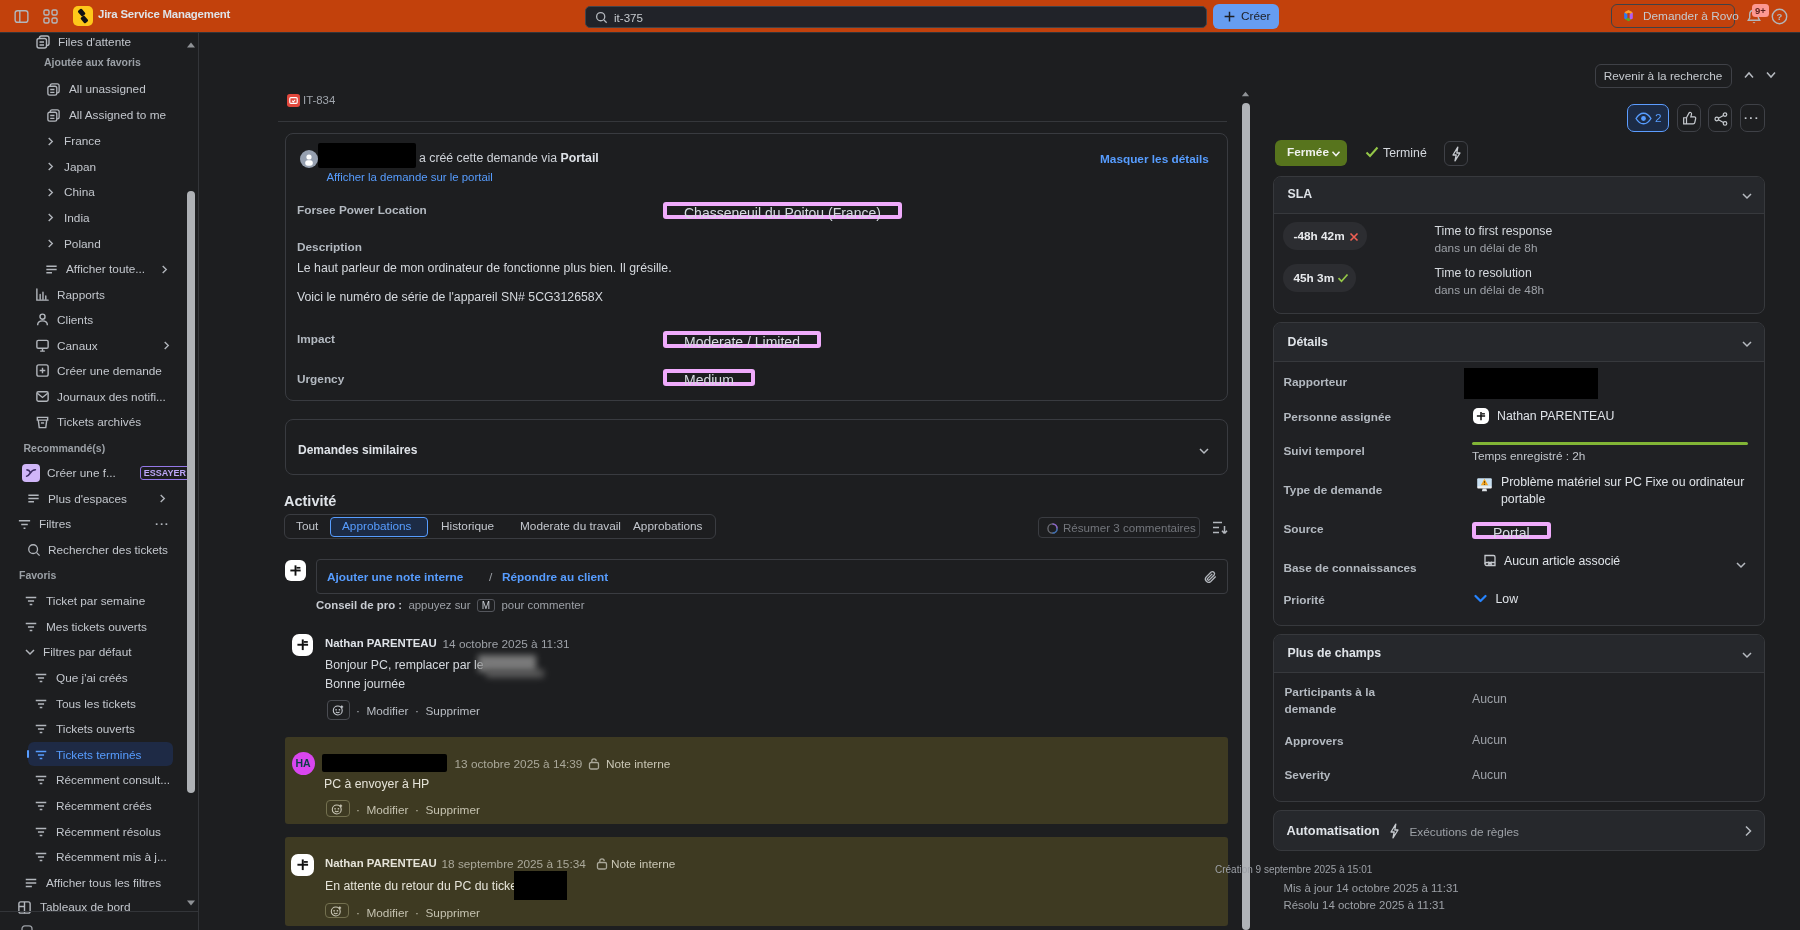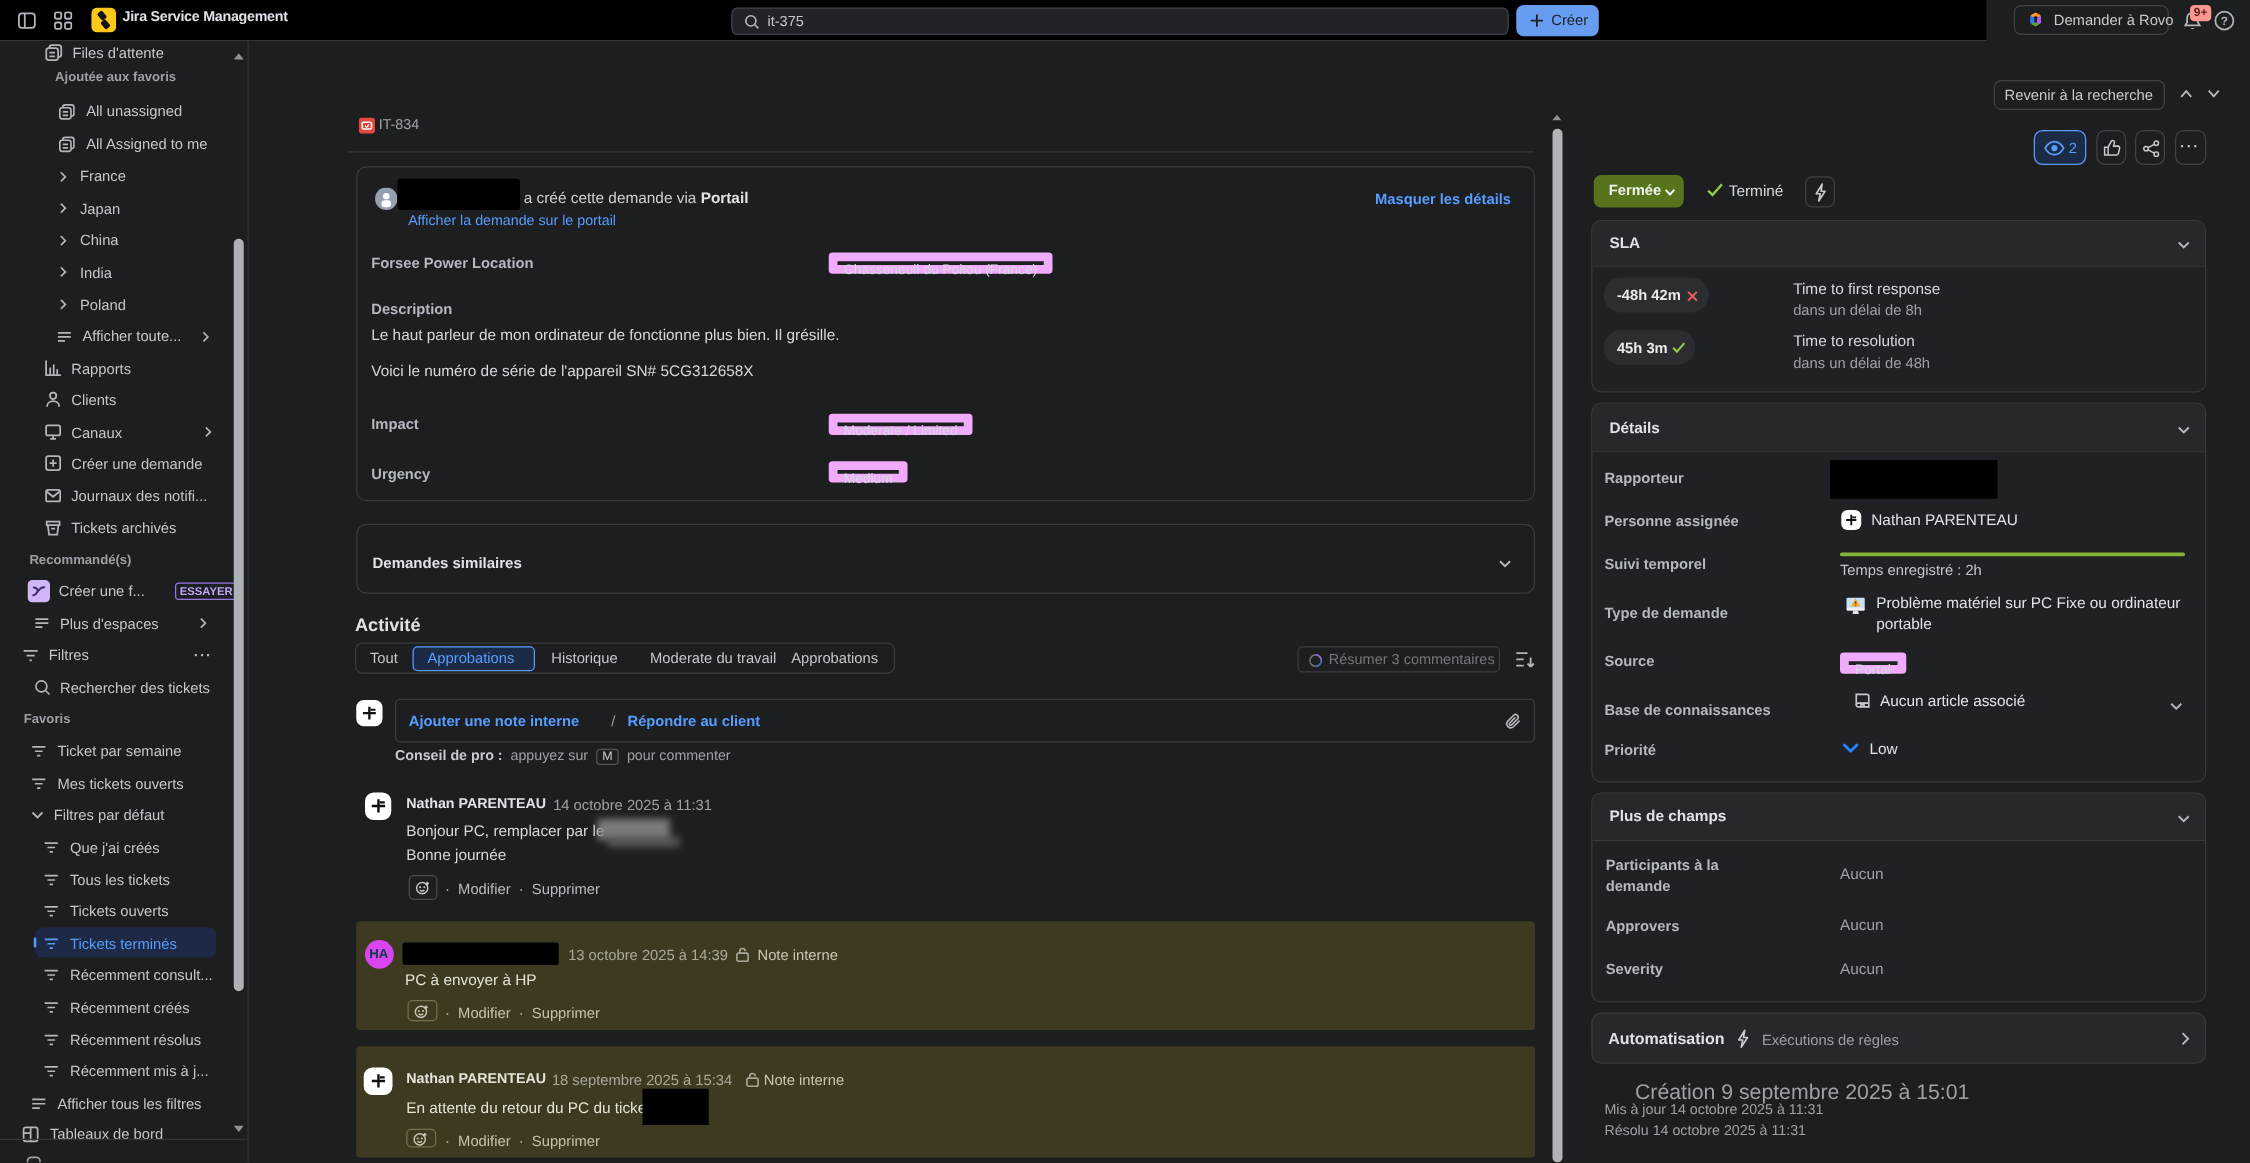--- a/index.html
+++ b/index.html
@@ -1,32 +1,32 @@
 <!DOCTYPE html>
 <html><head>
 <meta charset="utf-8">
 <style>
 *{margin:0;padding:0;box-sizing:border-box}
 html,body{width:1800px;height:930px;overflow:hidden}
 body{background:#1d1e20;font-family:"Liberation Sans",sans-serif;color:#dee1e5;position:relative}
 .abs{position:absolute;white-space:nowrap}
 svg{display:block}
-.chip{position:absolute;border:7px solid #f0abfc;border-radius:3px;color:#d6dae0;font-size:11px;line-height:15px;padding:0 5px;height:17px;white-space:nowrap}
+.chip{position:absolute;border:4px solid #f0abfc;border-radius:3px;color:#d6dae0;font-size:14px;line-height:15px;padding:0 17px;height:17px;white-space:nowrap}
 .lbl{position:absolute;font-weight:bold;font-size:11.8px;color:#b3b9c0;white-space:nowrap}
 .card{position:absolute;border:1px solid #393b40;border-radius:8px}
 .rcard{position:absolute;border:1px solid #37393d;border-radius:8px;background:#202124}
 .rhead{position:absolute;left:0;top:0;right:0;height:37px;background:#26282c;border-radius:7px 7px 0 0;border-bottom:1px solid #37393d}
 .si{position:absolute;display:flex;align-items:center;color:#c3c7cd;font-size:11.8px;height:24px;white-space:nowrap}
 .si svg{flex:0 0 auto}
 .shead{position:absolute;color:#9ba0a6;font-size:10.5px;font-weight:bold;white-space:nowrap}
 .grey{color:#9da1a7}
 </style>
 </head>
 <body>
-<div class="abs" style="left:0;top:0;width:1589px;height:33px;background:#000000;border-bottom:1px solid #333539">
+<div class="abs" style="left:0;top:0;width:1800px;height:33px;background:#c2410c;border-bottom:1px solid #333539">
 
   <svg class="abs" style="left:14px;top:9px" width="15" height="15" viewBox="0 0 16 16" fill="none" stroke="#b2b6bc" stroke-width="1.5">
       <rect x="1.2" y="1.8" width="13.6" height="12.4" rx="2.6"></rect>
       <path d="M6.2 1.8v12.4"></path>
     </svg>
 
   <svg class="abs" style="left:43px;top:9px" width="15" height="15" viewBox="0 0 16 16" fill="none" stroke="#b2b6bc" stroke-width="1.5">
       <rect x="1" y="1" width="5.4" height="5.4" rx="1.6"></rect>
       <rect x="9.6" y="1" width="5.4" height="5.4" rx="1.6"></rect>
       <rect x="1" y="9.6" width="5.4" height="5.4" rx="1.6"></rect>
@@ -601,15 +601,15 @@
 <div class="rcard" style="left:1272.5px;top:810px;width:492.5px;height:41px;background:#26282c">
   <div class="abs" style="left:13px;top:12px;font-size:12.8px;font-weight:bold;color:#dfe3e8">Automatisation</div>
   <svg class="abs" style="left:115px;top:12px" width="11" height="16" viewBox="0 0 11 16" fill="none" stroke="#c6cacf" stroke-width="1.3">
       <path d="M6.8 1.2L2 9h3.2L4 14.8 9 7H5.8z" stroke-linejoin="round"></path>
     </svg>
   <div class="abs" style="left:136px;top:13.5px;font-size:11.8px;color:#9da1a7">Exécutions de règles</div>
   <svg class="abs" style="left:470px;top:14px" width="9" height="12" viewBox="0 0 9 12" fill="none" stroke="#b6bac0" stroke-width="1.5">
       <path d="M2 1.5l4.5 4.5L2 10.5"></path>
     </svg>
 </div>
-<div class="abs" style="left:1308px;top:864px;font-size:17px;color:#9da1a7">Création 9 septembre 2025 à 15:01</div>
+<div class="abs" style="left:1215px;top:864px;font-size:10px;color:#9da1a7">Création 9 septembre 2025 à 15:01</div>
 <div class="abs" style="left:1283.5px;top:881.5px;font-size:11.4px;color:#9da1a7">Mis à jour 14 octobre 2025 à 11:31</div>
 <div class="abs" style="left:1283.5px;top:899px;font-size:11.4px;color:#9da1a7">Résolu 14 octobre 2025 à 11:31</div>
 
 </body></html>

